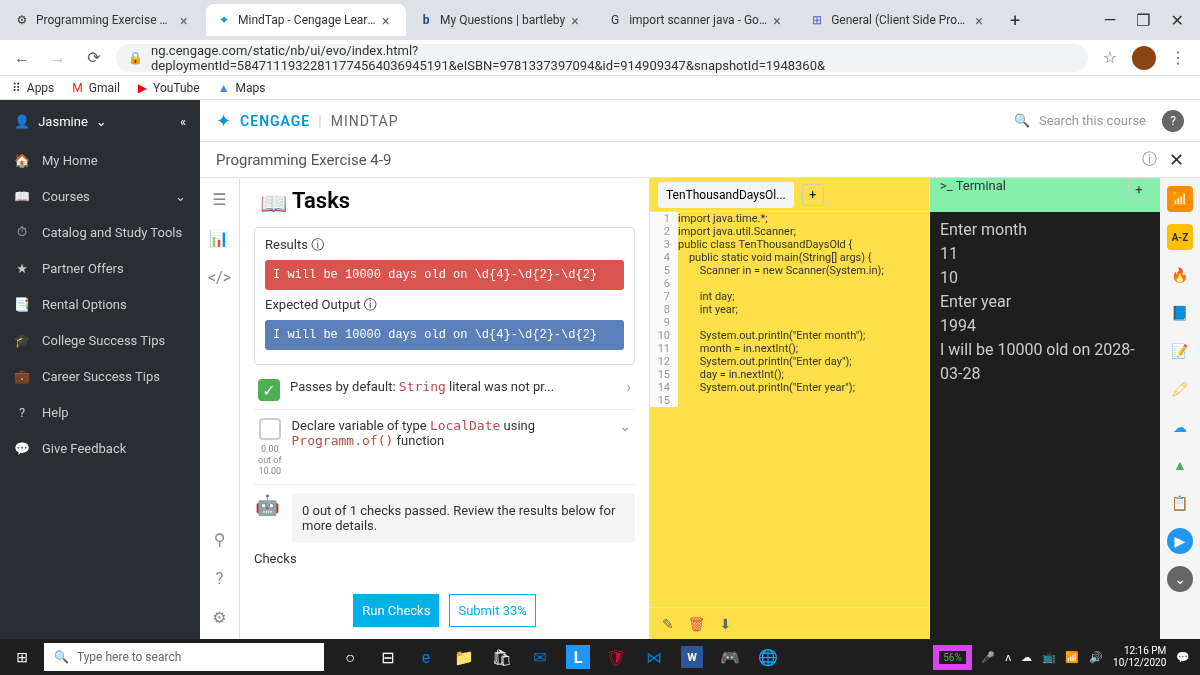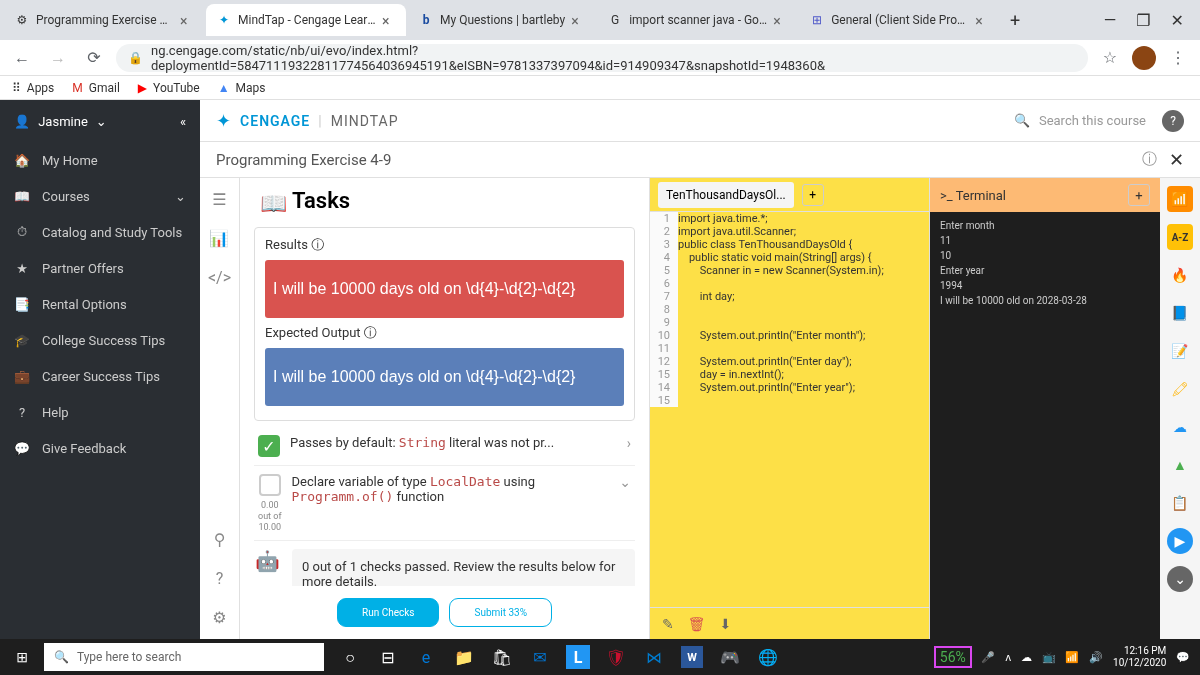--- a/index.html
+++ b/index.html
@@ -35,60 +35,60 @@
 .ex-hdr-r{margin-left:auto;display:flex;gap:12px;align-items:center;color:#999}
 .workspace{flex:1;display:flex;overflow:hidden}
 .left-rail{width:40px;background:#fff;border-right:1px solid #e0e0e0;display:flex;flex-direction:column;align-items:center;padding-top:12px;gap:20px;color:#888;font-size:16px}
 .rail-ic{cursor:pointer}
 .tasks-panel{width:410px;background:#fff;display:flex;flex-direction:column;border-right:1px solid #e0e0e0}
 .tasks-hdr{padding:10px 20px;font-size:22px;font-weight:600;display:flex;align-items:center;gap:12px}
 .book-ic{width:20px;height:20px;color:#888}
 .tasks-body{flex:1;overflow-y:auto;padding:4px 14px}
 .results-box{border:1px solid #ddd;border-radius:4px;padding:8px 10px;margin-bottom:6px}
 .results-title{font-size:13px;color:#333;margin-bottom:6px}
-.res-line{padding:20px 8px;border-radius:3px;font-family:Liberation Sans, sans-serif;font-size:16px;color:#fff;margin-bottom:6px}
+.res-line{padding:8px 8px;border-radius:3px;font-family:Liberation Mono, monospace;font-size:12px;color:#fff;margin-bottom:6px}
 .res-red{background:#d9534f}
 .res-blue{background:#5b7fb9}
 .task-row{display:flex;align-items:flex-start;gap:10px;padding:8px 4px;border-bottom:1px solid #eee}
 .chk{width:22px;height:22px;border-radius:4px;display:flex;align-items:center;justify-content:center;flex-shrink:0}
 .chk-green{background:#4caf50;color:#fff}
 .chk-empty{border:2px solid #ccc}
 .task-txt{flex:1;font-size:13px;color:#333}
 .code-kw{color:#b94a48;font-family:monospace}
 .chev{color:#999;font-size:14px}
 .score{font-size:9px;color:#888;line-height:1.2;text-align:center}
 .review-box{background:#f5f5f5;border-radius:4px;padding:10px;margin-top:8px;font-size:13px;color:#333;display:flex;gap:10px}
 .section-label{font-size:13px;color:#333;margin-top:8px}
 .btn-row{display:flex;gap:10px;padding:12px 20px;justify-content:center}
-.btn{padding:8px 24px;border-radius:9px;font-size:10px;cursor:pointer;border:1px solid}
+.btn{padding:8px 8px;border-radius:0;font-size:13px;cursor:pointer;border:1px solid}
 .btn-primary{background:#00b0e6;color:#fff;border-color:#00b0e6}
 .btn-outline{background:#fff;color:#00b0e6;border-color:#00b0e6}
 .editor{width:280px;background:#fde047;display:flex;flex-direction:column;border-right:1px solid #e0e0e0}
 .ed-tabs{height:34px;display:flex;align-items:center;border-bottom:1px solid #e0e0e0;padding:0 8px;gap:8px;font-size:12px}
 .ed-tab{padding:6px 8px;background:#f5f5f5;border-radius:3px;display:flex;align-items:center;gap:4px;max-width:160px}
 .ed-tab-t{overflow:hidden;text-overflow:ellipsis;white-space:nowrap}
 .plus{width:22px;height:22px;border:1px solid #ccc;border-radius:3px;display:flex;align-items:center;justify-content:center;cursor:pointer}
 .code{flex:1;font-family:monospace;font-size:11px;overflow:hidden}
 .cline{display:flex}
 .lnum{width:28px;text-align:right;padding-right:8px;color:#999;background:#fafafa;user-select:none}
 .ctxt{flex:1;white-space:pre;color:#333}
 .ed-foot{height:32px;border-top:1px solid #e0e0e0;display:flex;align-items:center;gap:14px;padding:0 12px;color:#666;font-size:14px}
 .terminal{flex:1;background:#1e1e1e;color:#ccc;display:flex;flex-direction:column}
-.term-hdr{height:34px;background:#fdba74;display:flex;align-items:center;padding:0 10px;color:#333;font-size:13px;gap:0}
-.term-body{flex:1;padding:6px 10px;font-family:monospace;font-size:10px;line-height:1.5}
+.term-hdr{height:34px;background:#86efac;display:flex;align-items:flex-start;padding:0 10px;color:#333;font-size:13px;gap:0}
+.term-body{flex:1;padding:6px 10px;font-family:monospace;font-size:16px;line-height:1.5}
 .term-body div{white-space:pre-wrap}
 .right-rail{width:40px;background:#f5f5f5;display:flex;flex-direction:column;align-items:center;padding-top:8px;gap:12px}
 .rr-ic{width:26px;height:26px;border-radius:4px;display:flex;align-items:center;justify-content:center;font-size:14px;cursor:pointer}
 .taskbar{height:36px;background:#1e1e1e;display:flex;align-items:center;color:#fff;font-size:11px}
 .tb-start{width:44px;height:100%;display:flex;align-items:center;justify-content:center;font-size:14px}
 .tb-search{width:280px;height:28px;background:#fff;color:#666;display:flex;align-items:center;padding:0 10px;gap:8px;font-size:12px}
 .tb-icons{display:flex;gap:2px;margin-left:8px}
 .tb-ic{width:36px;height:36px;display:flex;align-items:center;justify-content:center;font-size:16px}
 .tb-tray{margin-left:auto;display:flex;align-items:center;gap:10px;padding-right:10px}
-.battery{border:2px solid #d946ef;padding:1px 4px;font-size:14px;color:#4caf50}
+.battery{border:6px solid #d946ef;padding:1px 4px;font-size:10px;color:#4caf50}
 .clock{text-align:right;line-height:1.2;font-size:10px}
 </style>
 </head>
 <body>
 
 <div class="browser-top">
   <div class="tab inactive">
       <span class="tab-icon">⚙</span>
       <span class="tab-title">Programming Exercise 3-8</span>
       <span class="tab-close">×</span>
@@ -310,30 +310,32 @@
             </div>
             <div class="cline">
               <div class="lnum">6</div>
             </div>
             <div class="cline">
               <div class="lnum">7</div>
               <div class="ctxt">        int day;</div>
             </div>
             <div class="cline">
               <div class="lnum">8</div>
+              <div class="ctxt">        int year;</div>
             </div>
             <div class="cline">
               <div class="lnum">9</div>
             </div>
             <div class="cline">
               <div class="lnum">10</div>
               <div class="ctxt">        System.out.println("Enter month");</div>
             </div>
             <div class="cline">
               <div class="lnum">11</div>
+              <div class="ctxt">        month = in.nextInt();</div>
             </div>
             <div class="cline">
               <div class="lnum">12</div>
               <div class="ctxt">        System.out.println("Enter day");</div>
             </div>
             <div class="cline">
               <div class="lnum">15</div>
               <div class="ctxt">        day = in.nextInt();</div>
             </div>
             <div class="cline">

